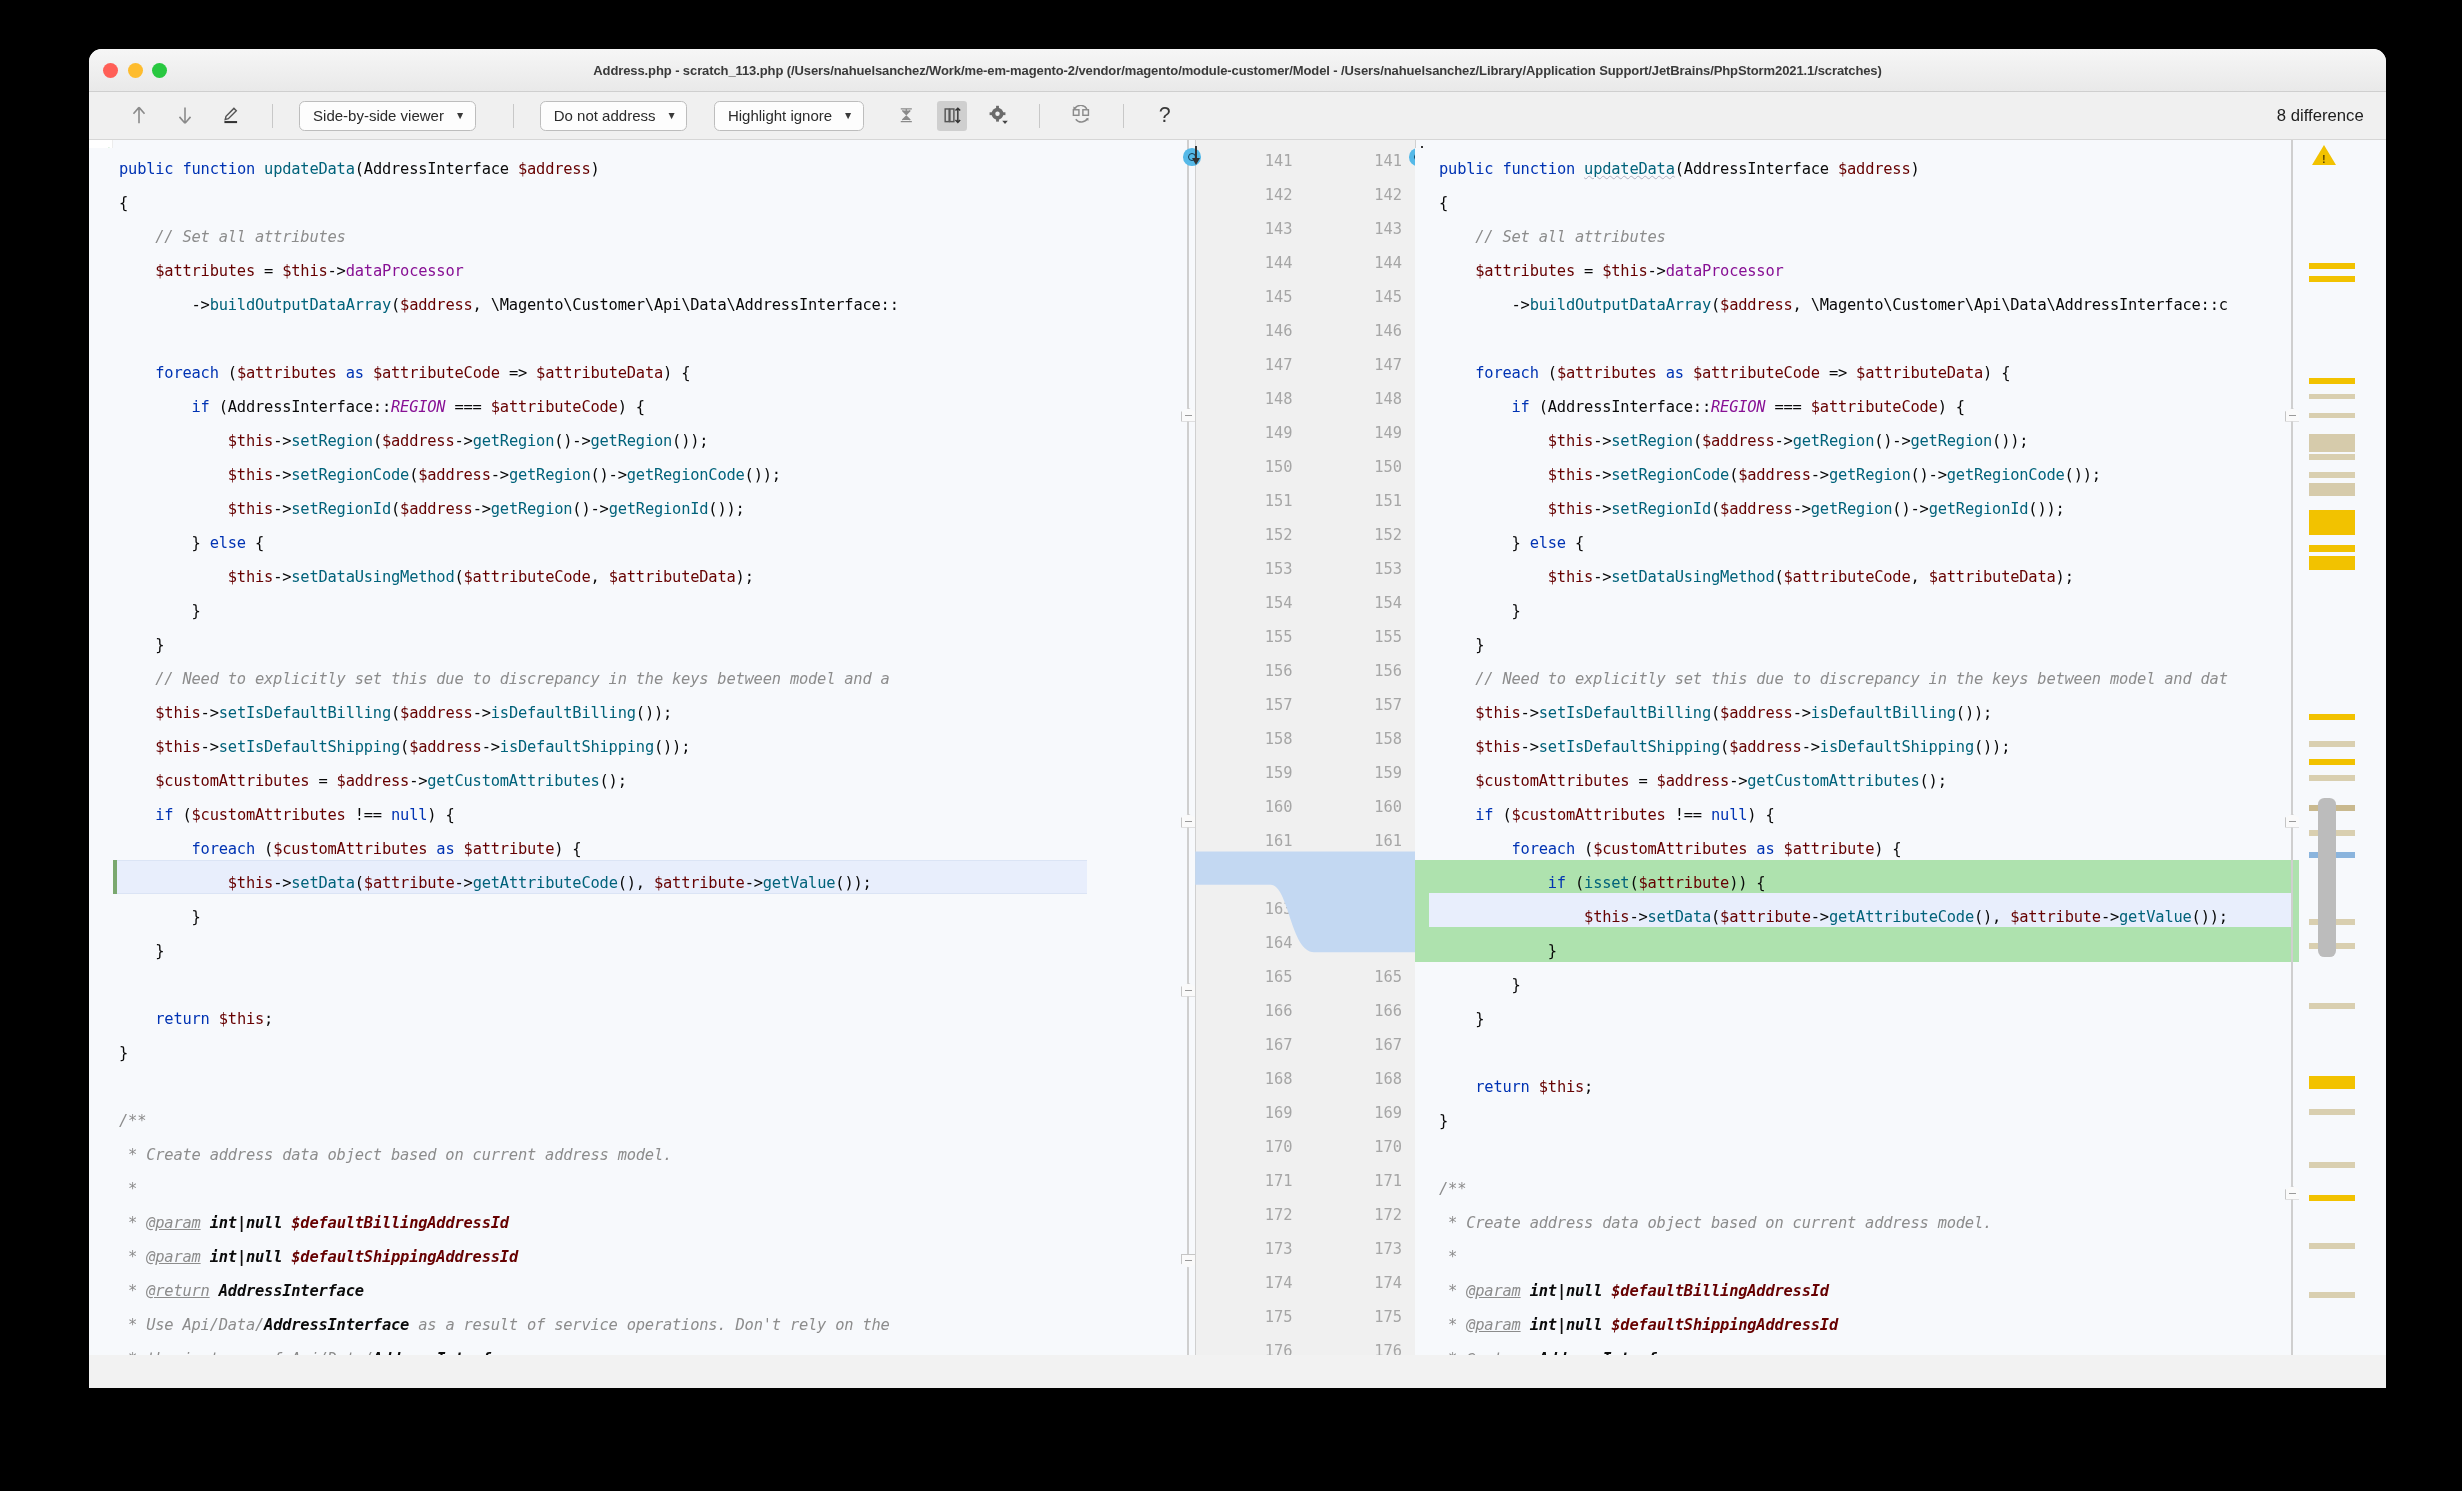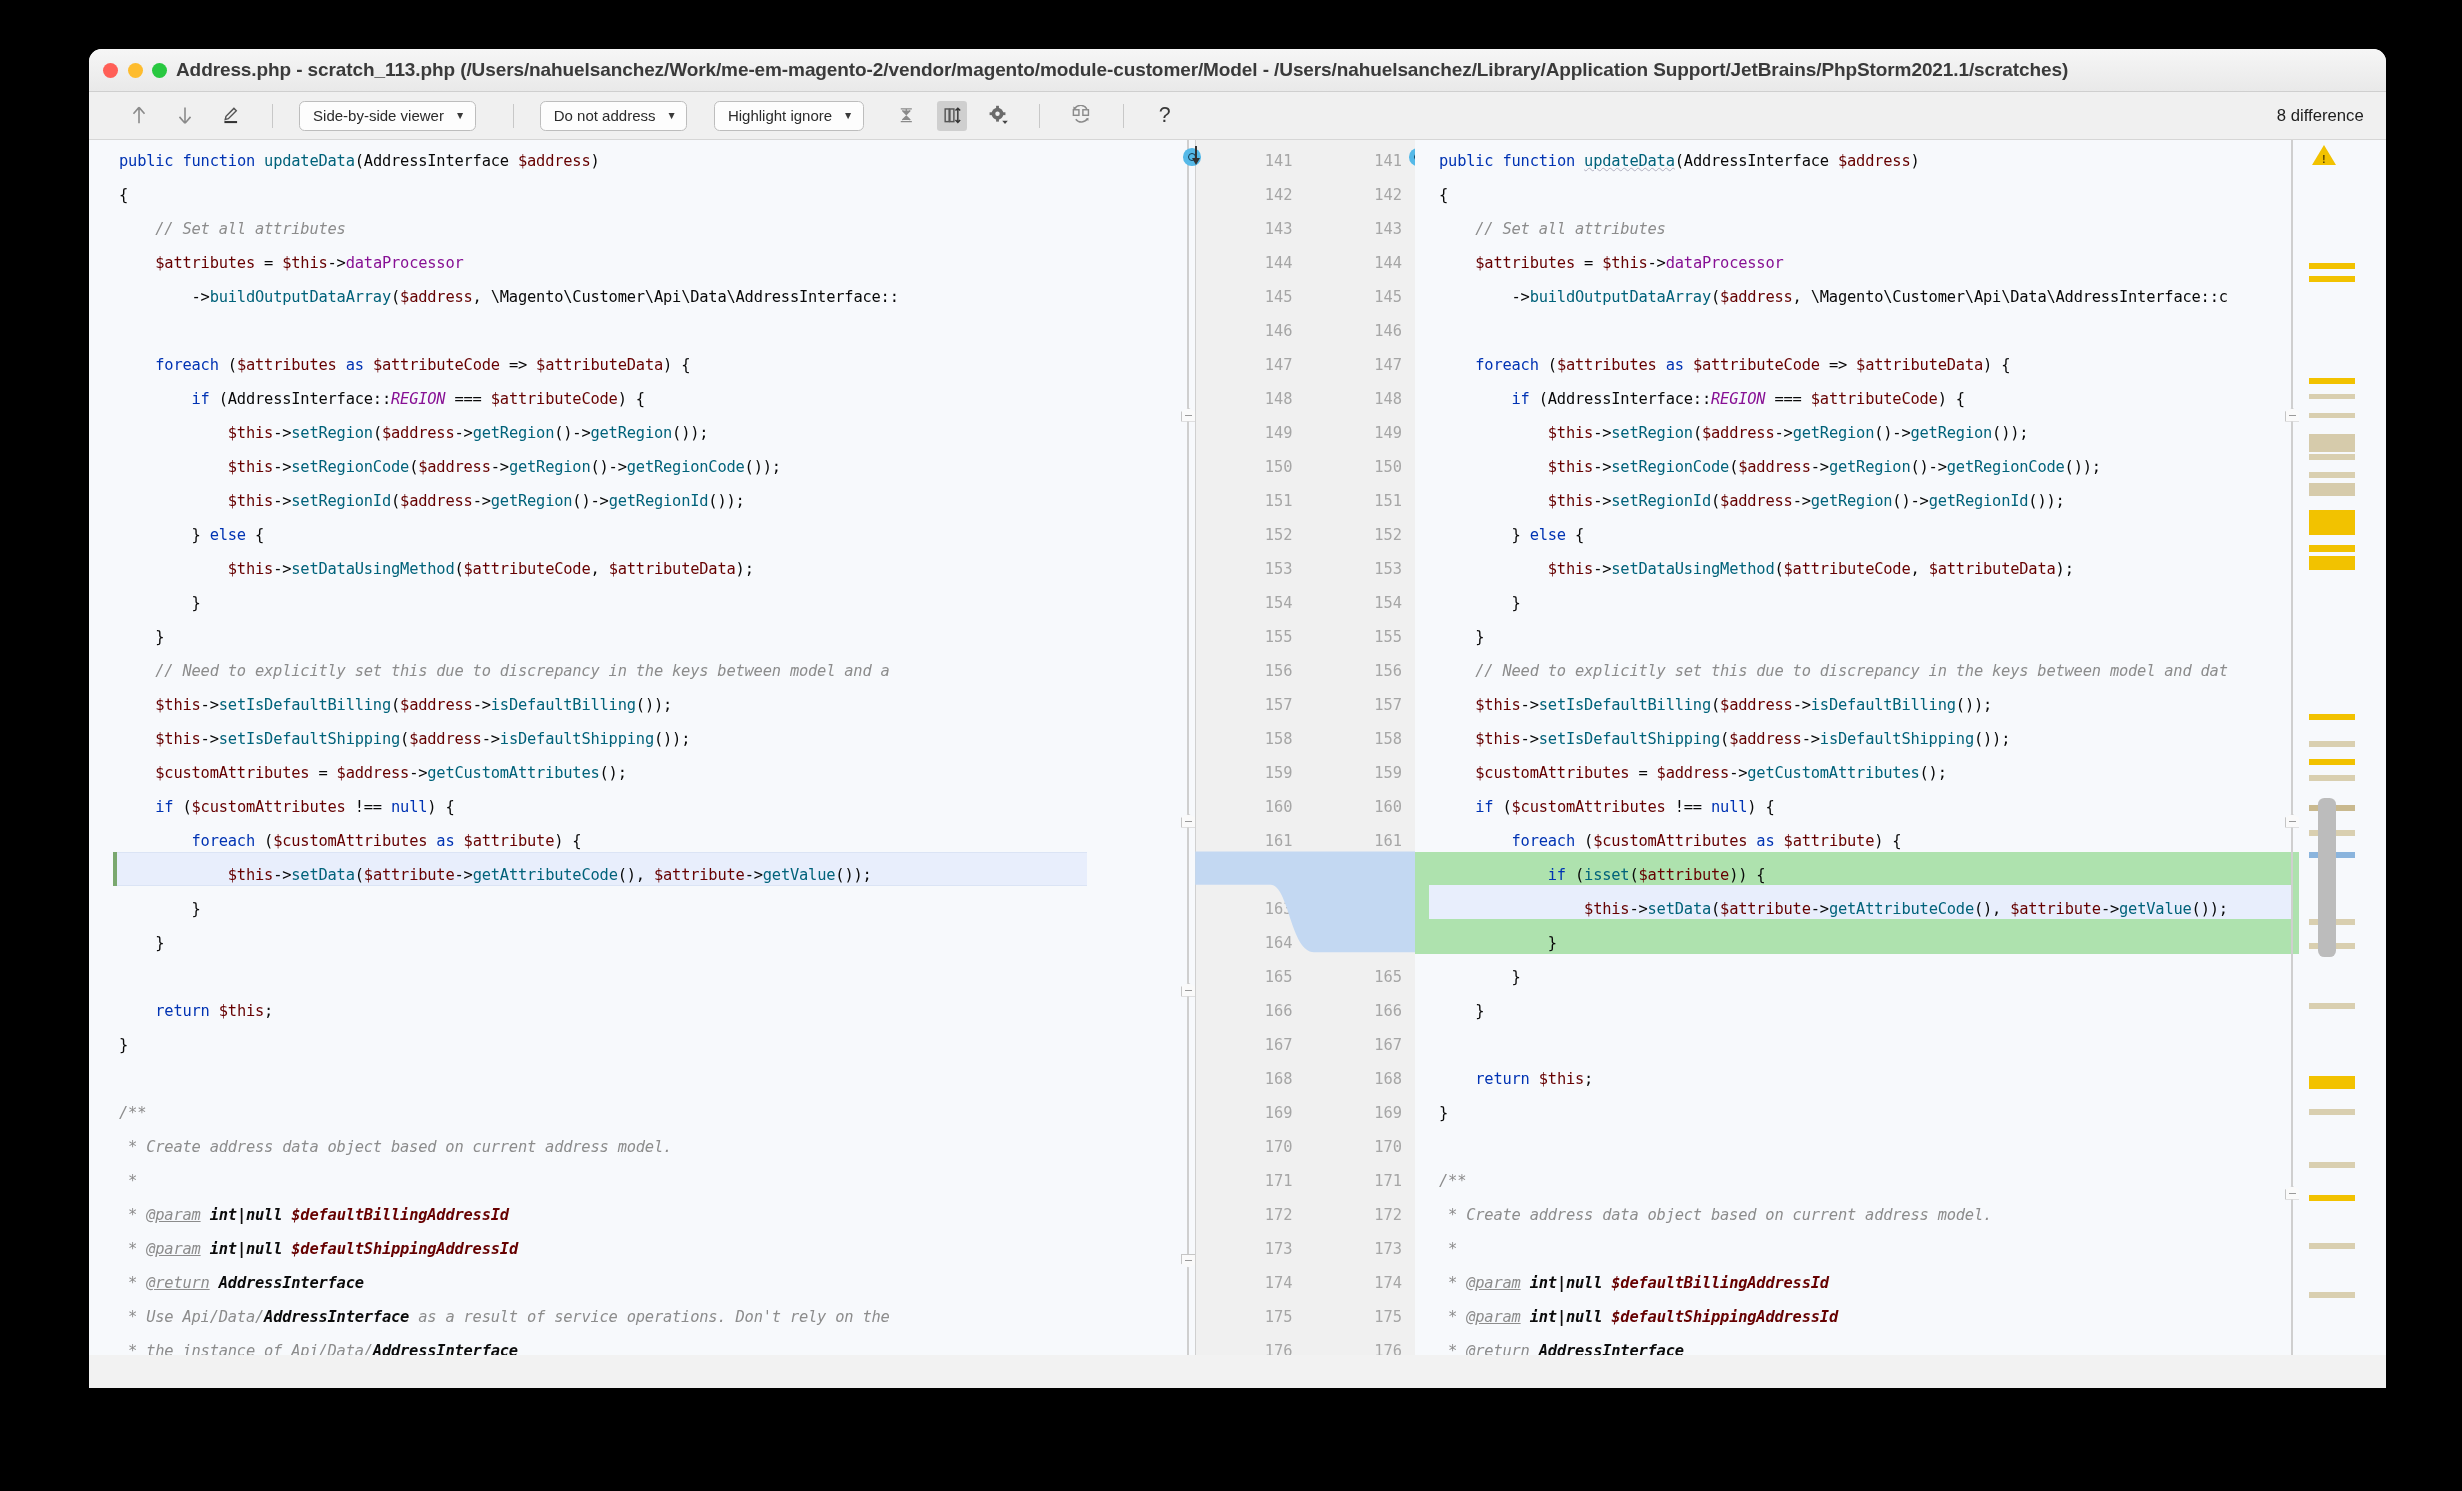--- a/index.html
+++ b/index.html
@@ -28,22 +28,22 @@
     background: linear-gradient(#f6f6f6,#e9e9e9);
     border-bottom: 0.8px solid #cfcfcf;
     display: flex; align-items: center;
   }
   .traffic { position: absolute; left: 14.3px; top: 14.3px; display: flex; gap: 9.5px; }
   .dot { width: 15px; height: 15px; border-radius: 50%; }
   .dot.red    { background: #ff5f57; }
   .dot.yellow { background: #febc2e; }
   .dot.green  { background: #28c840; }
   #title-text {
-    width: 100%; 
-    font-size: 19px; font-weight: bold; color: #3a3a3a;
+    width: 100%; text-align: center;
+    font-size: 13px; font-weight: bold; color: #3a3a3a;
     letter-spacing: -0.1px;
     padding: 0 87px;
     white-space: nowrap; overflow: hidden;
   }
 
   
   #toolbar {
     height: 48px;
     background: #f0f0f0;
     border-bottom: 0.8px solid #d6d6d6;
@@ -98,21 +98,21 @@
   
   #body {
     position: relative;
     height: 1215px;
     background: #f7f9fc;
     overflow: hidden;
   }
 
   
   .pane {
-    position: absolute; top: 0; bottom: 0;
+    position: absolute; top: 8px; bottom: 0;
     background: #f7f9fc;
     overflow: hidden;
   }
   #pane-left  { left: 0px;    width: 998px; }
   #pane-right { left: 1326px; right: 87px; }
 
   .code {
     position: absolute; top: 0; left: 0;
     font-family: "DejaVu Sans Mono", "Liberation Mono", monospace;
     font-size: 15.4px;

